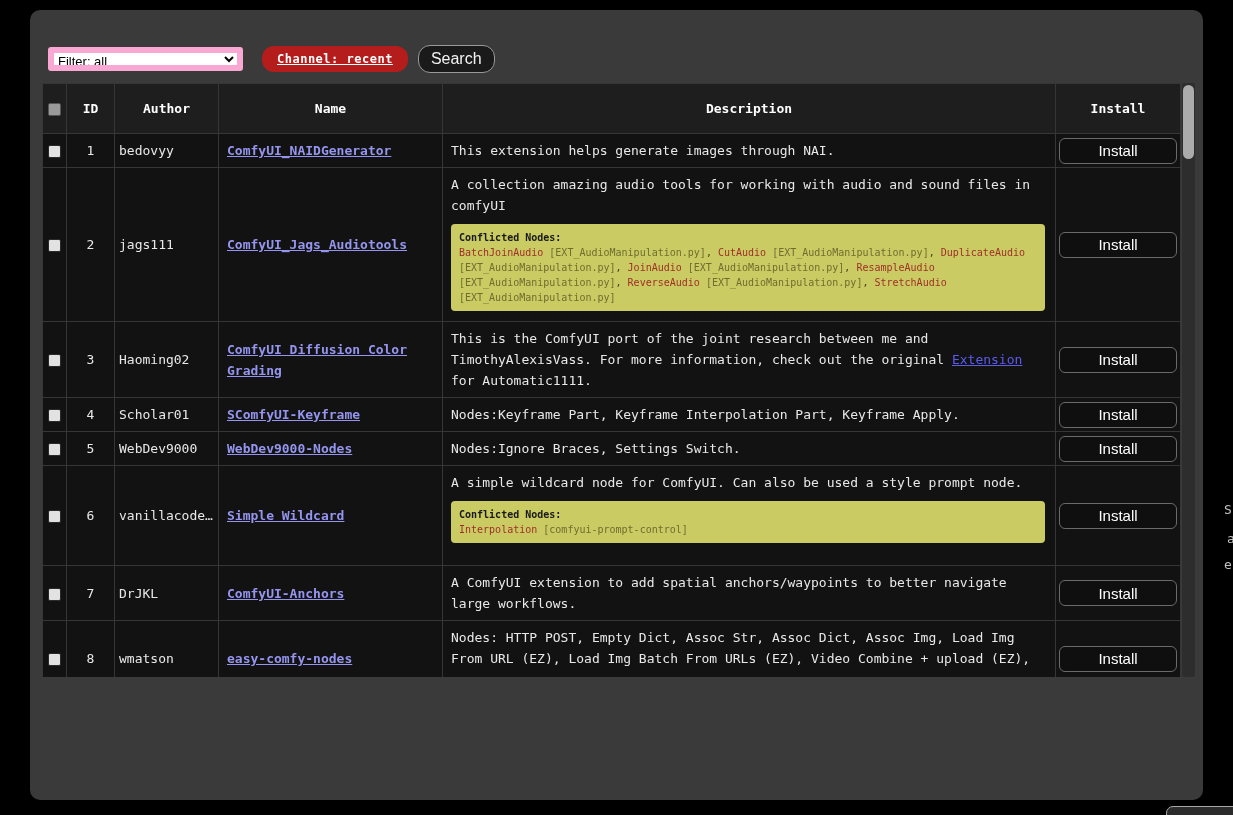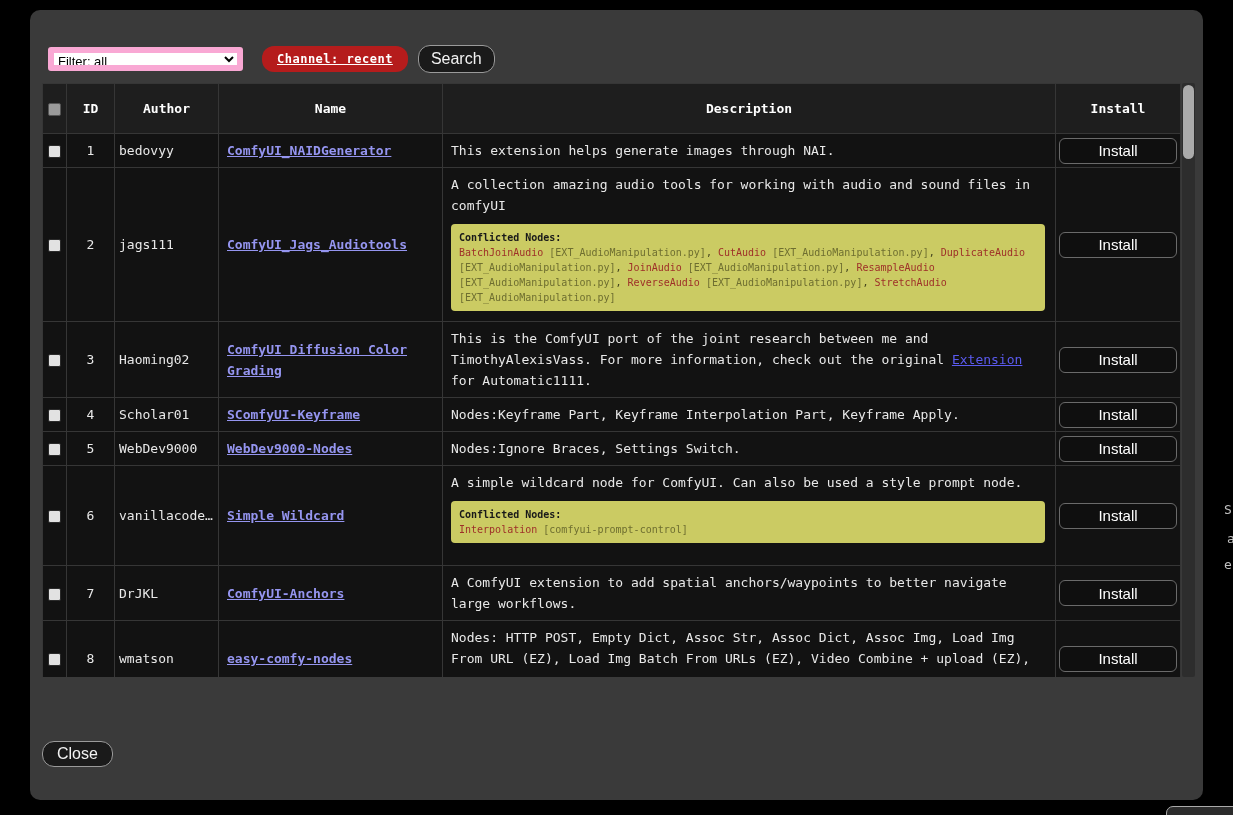--- a/index.html
+++ b/index.html
@@ -344,23 +344,20 @@
     </td>
   </tr>
 
 </tbody>
       </table>
       <div class="fake-scrollbar">
         <div class="thumb"></div>
       </div>
     </div>
 
-    <div class="footer">
-      <button class="btn close-btn">Close</button>
-    </div>
 
   </div>
 
   <span class="edge-letter" style="left:1224px; top:502px;">S</span>
   <span class="edge-letter" style="left:1227px; top:531px;">a</span>
   <span class="edge-letter" style="left:1224px; top:557px;">e</span>
   <div class="corner-button"></div>
 
 </div>
 

